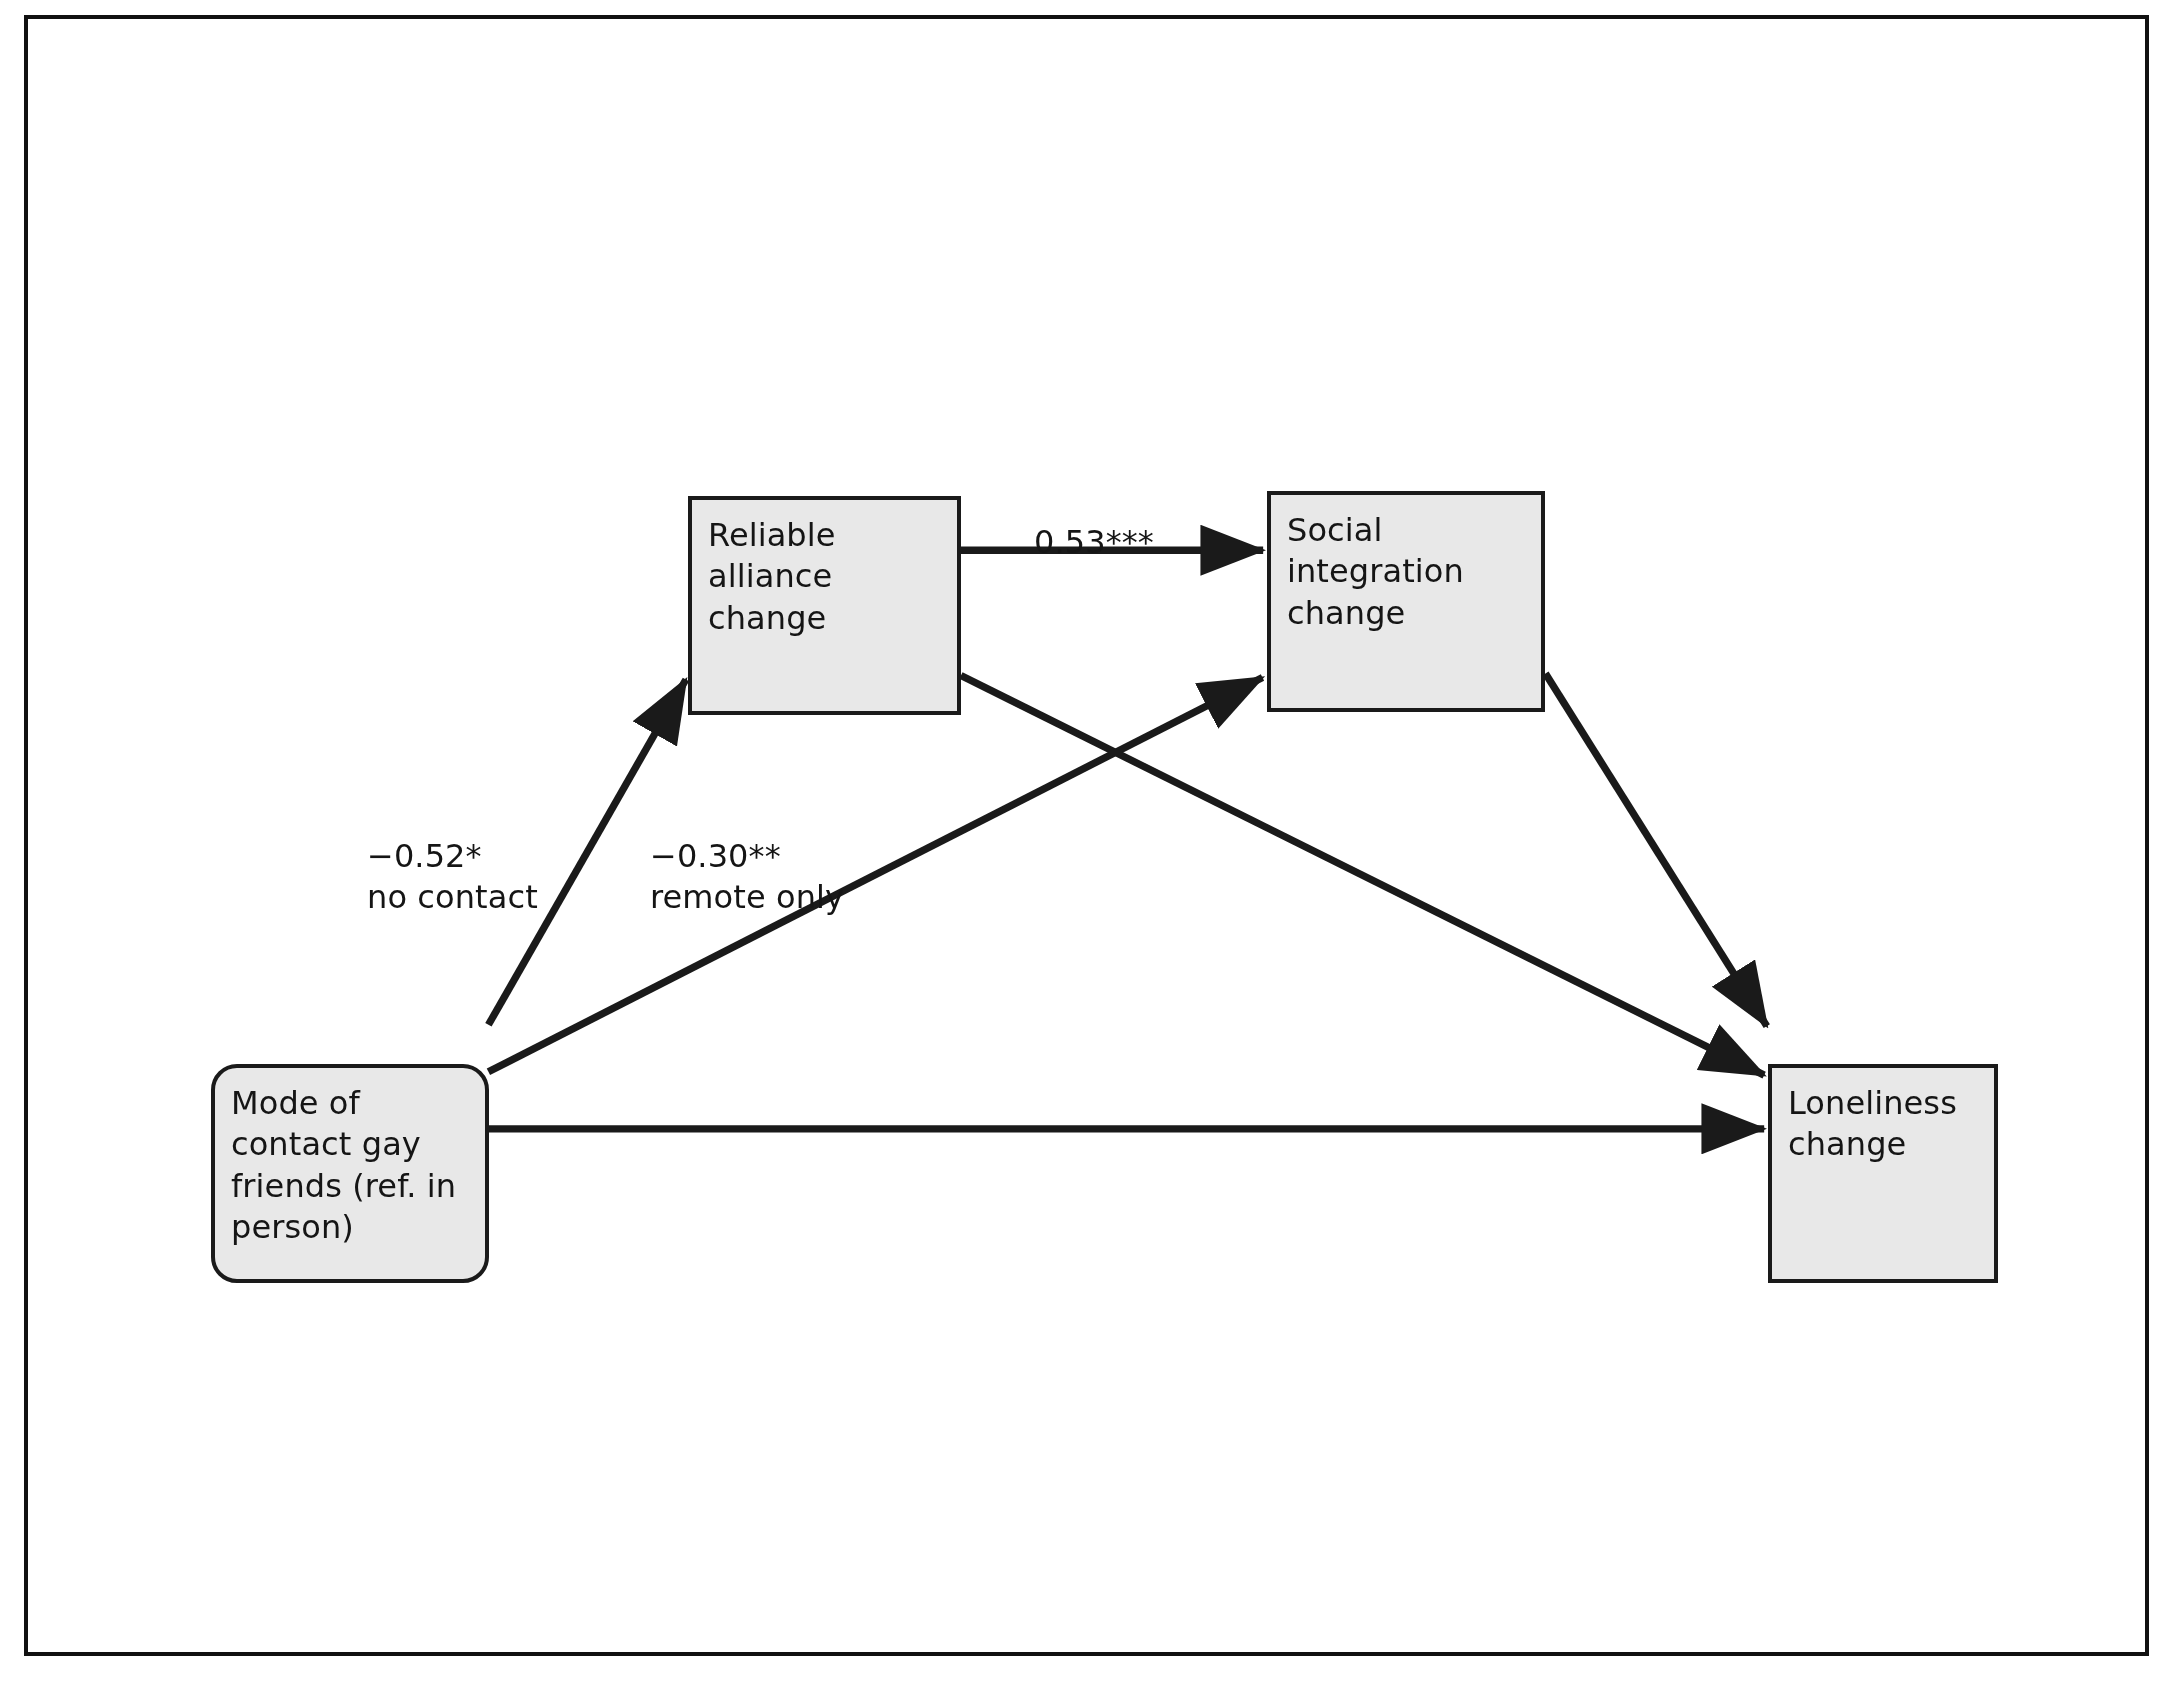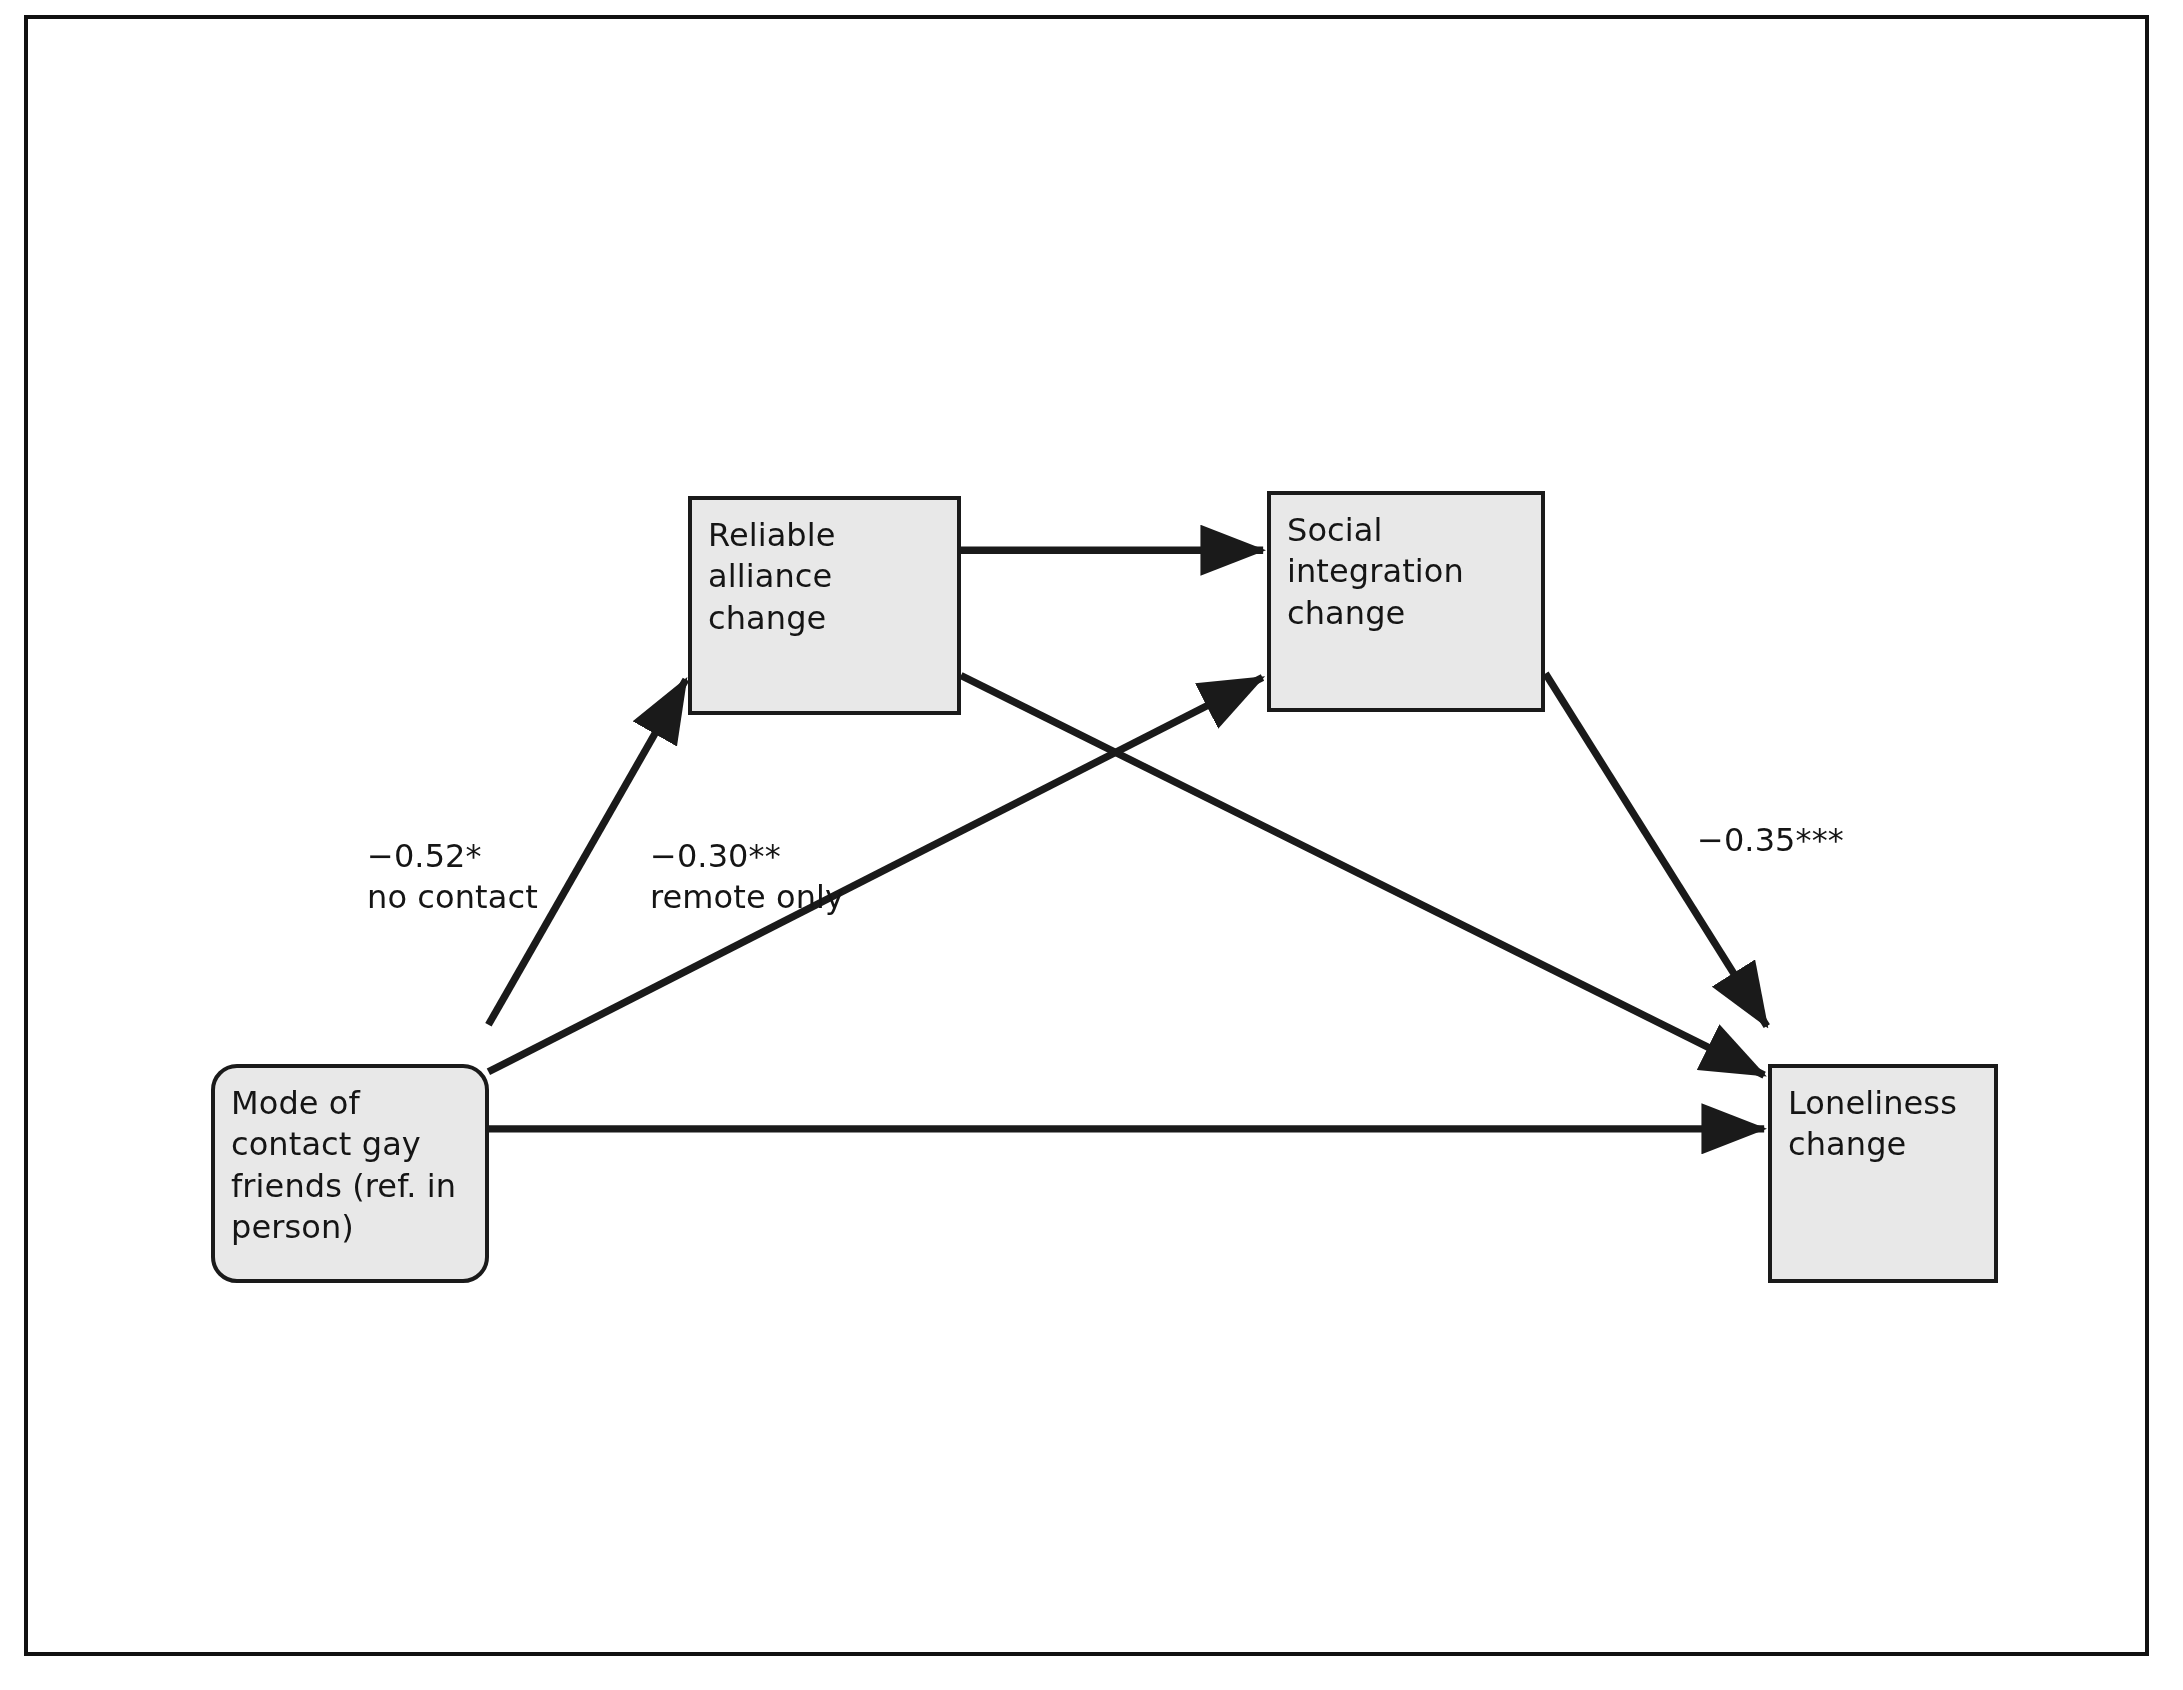--- a/index.html
+++ b/index.html
@@ -116,19 +116,19 @@
   <div class="edge-label" style="left:367px; top:795px; width:265px; text-align:left;">
     <span>−0.52*
 no contact</span>
   </div>
 
   <div class="edge-label" style="left:650px; top:795px; width:278px; text-align:left;">
     <span>−0.30**
 remote only</span>
   </div>
 
+  <div class="edge-label" style="left:1034px; top:481px; width:239px; text-align:left;">
+    <span>0.53***</span>
+  </div>
 
-  <div class="edge-label" style="left:1697px; top:779px; width:278px; text-align:left;">
-    <span>−0.35***</span>
-  </div>
 
 </div>
 
 
 </body></html>

